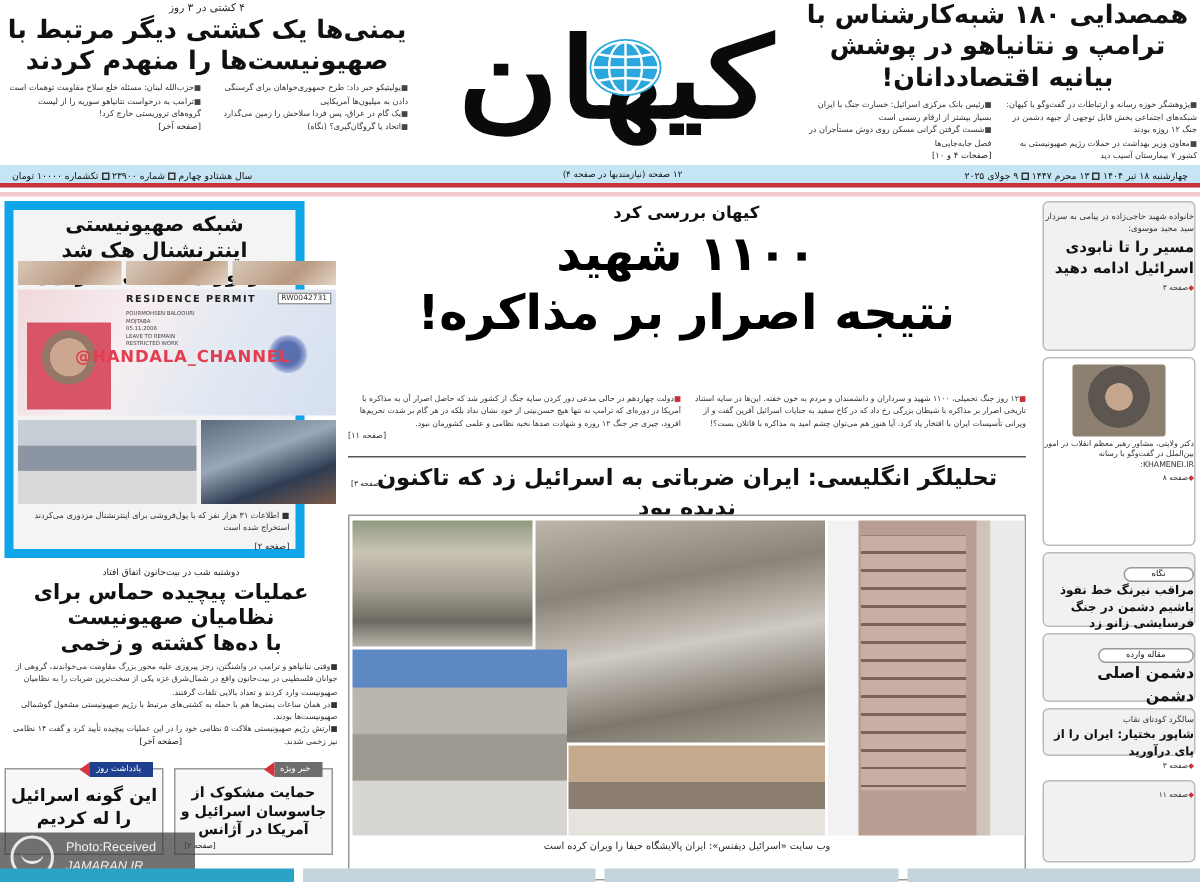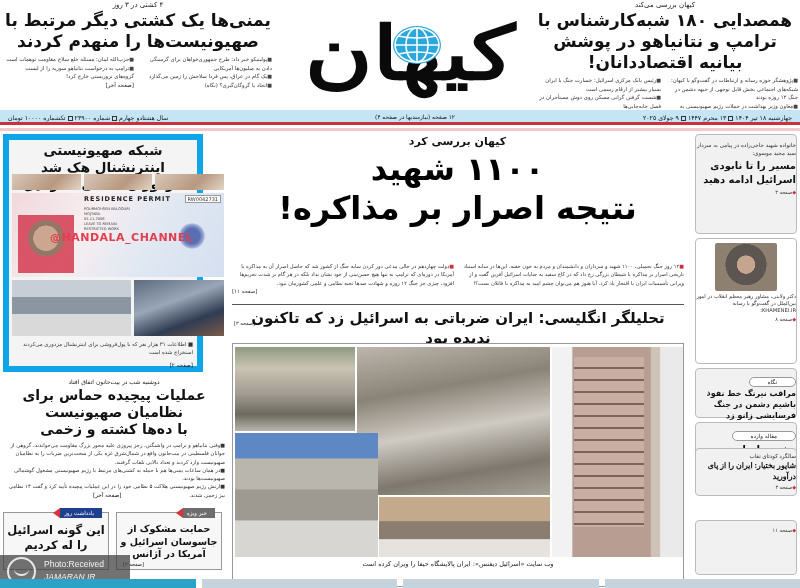--- a/index.html
+++ b/index.html
@@ -132,21 +132,20 @@
         <line x1="24" y1="2" x2="24" y2="36"></line>
         <line x1="2" y1="19" x2="46" y2="19"></line>
         <path d="M5 10 Q24 14 43 10"></path>
         <path d="M5 28 Q24 24 43 28"></path>
       </g>
     </svg>
   </div>
 </div>
 
 <div class="top-story" style="left:532px; width:266px;">
-  <div class="kicker">کیهان بررسی می‌کند</div>
   <div class="top-headline">همصدایی ۱۸۰ شبه‌کارشناس با ترامپ و نتانیاهو در پوشش بیانیه اقتصاددانان!</div>
   <div class="bullets">
     <div class="col">
       <p>پژوهشگر حوزه رسانه و ارتباطات در گفت‌وگو با کیهان: شبکه‌های اجتماعی بخش قابل توجهی از جبهه دشمن در جنگ ۱۲ روزه بودند</p>
       <p>معاون وزیر بهداشت در حملات رژیم صهیونیستی به کشور ۷ بیمارستان آسیب دید</p>
     </div>
     <div class="col">
       <p>رئیس بانک مرکزی اسرائیل: خسارت جنگ با ایران بسیار بیشتر از ارقام رسمی است</p>
       <p>شست گرفتن گرانی مسکن روی دوش مستأجران در فصل جابه‌جایی‌ها</p>
       <div class="pg-ref">[صفحات ۴ و ۱۰]</div>
@@ -271,21 +270,21 @@
   <div class="h" style="font-size:8px; line-height:11px;">مراقب نیرنگ خط نفوذ باشیم دشمن در جنگ فرسایشی زانو زد</div>
   <div class="p">صفحه ۱۱</div>
 </div>
 
 <div class="rbox" style="top:422px; height:46px;">
   <div class="pill">مقاله وارده</div>
   <div class="h" style="font-size:10.5px; line-height:15px;">دشمن اصلی دشمن</div>
   <div class="p">صفحه ۱۱</div>
 </div>
 
-<div class="rbox" style="top:448px; height:48px; padding-top:3px;font-family:Liberation Serif, serif;">
+<div class="rbox" style="top:472px; height:32px; padding-top:3px;">
   <div class="k">سالگرد کودتای نقاب</div>
   <div class="h" style="font-size:7.8px; line-height:11px;">شاپور بختیار: ایران را از پای درآورید</div>
   <div class="p">صفحه ۳</div>
 </div>
 
 <div class="rbox" style="top:520px; height:55px; padding-top:4px;">
   <div class="p">صفحه ۱۱</div>
 </div>
 
 <div class="bottom-strip">

